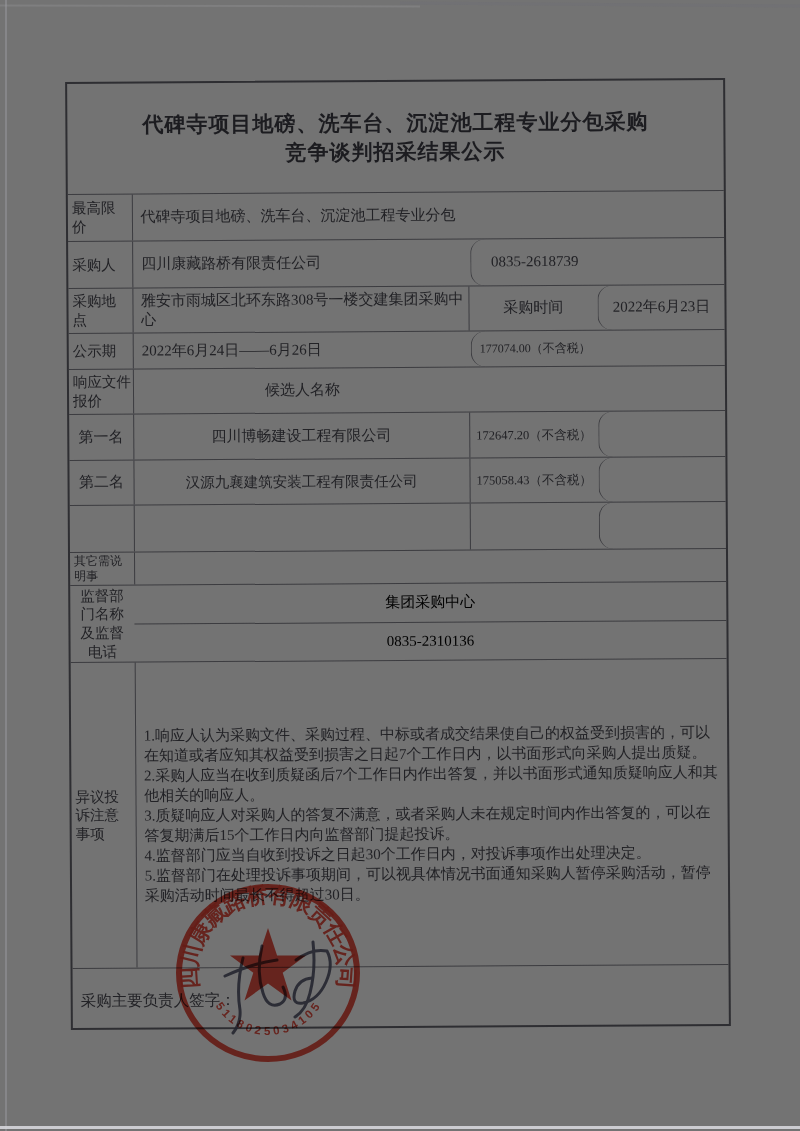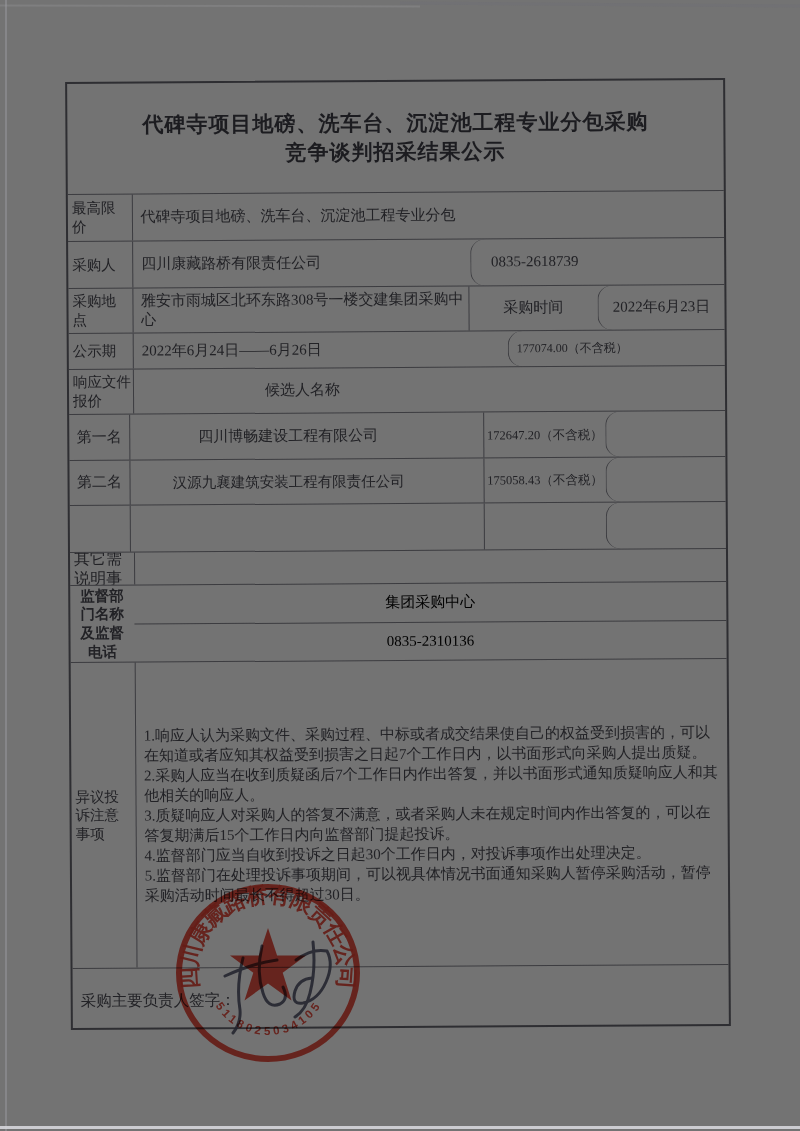--- a/index.html
+++ b/index.html
@@ -17,25 +17,25 @@
   .sheet { position:absolute; left:68px; top:80px; width:660px; height:948px;
            border:2px solid #2e2e32; background:transparent; transform:rotate(-.35deg); }
   .r { display:flex; border-top:1px solid #3c3c40; width:100%; }
   .r.first { border-top:none; }
   .c { border-left:1px solid #3c3c40; display:flex; align-items:center; color:#222226;
        font-size:15px; line-height:1.28; word-break:break-all; overflow:hidden; }
   .c.nl { border-left:none; }
   .w1 { width:64px; } .w2 { width:338px; } .w3 { width:130px; } .w4 { width:128px;border-radius:14px; }
   .w24 { width:596px; } .wfull { width:660px; }
   .lab { padding:2px 2px 2px 4px; font-size:14.5px; }
-  .lab-c { justify-content:center; text-align:center; padding:2px 5px; font-size:14.5px;font-weight:bold; }
+  .lab-c { justify-content:center; text-align:center; padding:2px 5px; font-size:14.5px; }
   .val-l { padding-left:8px; text-align:left; }
   .val-c { justify-content:center; text-align:center; padding:0 3px; }
   .rank { justify-content:center; text-align:right; }
-  .price { font-size:12.5px; justify-content:center; text-align:center; letter-spacing:0;margin-left:37px; }
+  .price { font-size:12.5px; justify-content:center; text-align:center; letter-spacing:0; }
   .title-cell { height:110px; flex-direction:column; justify-content:center; align-items:center;
                 font-family:"Liberation Sans","DejaVu Sans",sans-serif; font-weight:700;
                 font-size:21px; letter-spacing:1px; color:#1c1c20; border-left:none; }
   .title-cell div { line-height:29px; }
   .hdr2 { flex-direction:column; justify-content:center; }
   .stack { display:flex; flex-direction:column; }
   .stack .sub { flex:1; display:flex; align-items:center; justify-content:center; text-align:center; font-size:15px; }
   .stack .sub + .sub { border-top:1px solid #3c3c40; }
   .objection-body { padding:0 7px 0 8px; font-size:15px; line-height:20px; color:#222226; }
   .sig-row { align-items:center; padding-left:8px; font-size:15.5px; }
@@ -106,21 +106,21 @@
       <div class="c w4"></div>
     </div>
     <div class="r" style="height:47px">
       <div class="c nl w1 rank"></div>
       <div class="c w2 val-c"></div>
       <div class="c w3 price"></div>
       <div class="c w4"></div>
     </div>
 
     <div class="r" style="height:33px">
-      <div class="c nl w1 lab" style="font-size:16px">其它需说明事</div>
+      <div class="c nl w1 lab" style="font-size:12px">其它需说明事</div>
       <div class="c w24"></div>
     </div>
 
     <div class="r" style="height:77px">
       <div class="c nl w1 lab-c">监督部门名称及监督电话</div>
       <div class="stack w24">
         <div class="sub">集团采购中心</div>
         <div class="sub">0835-2310136</div>
       </div>
     </div>

